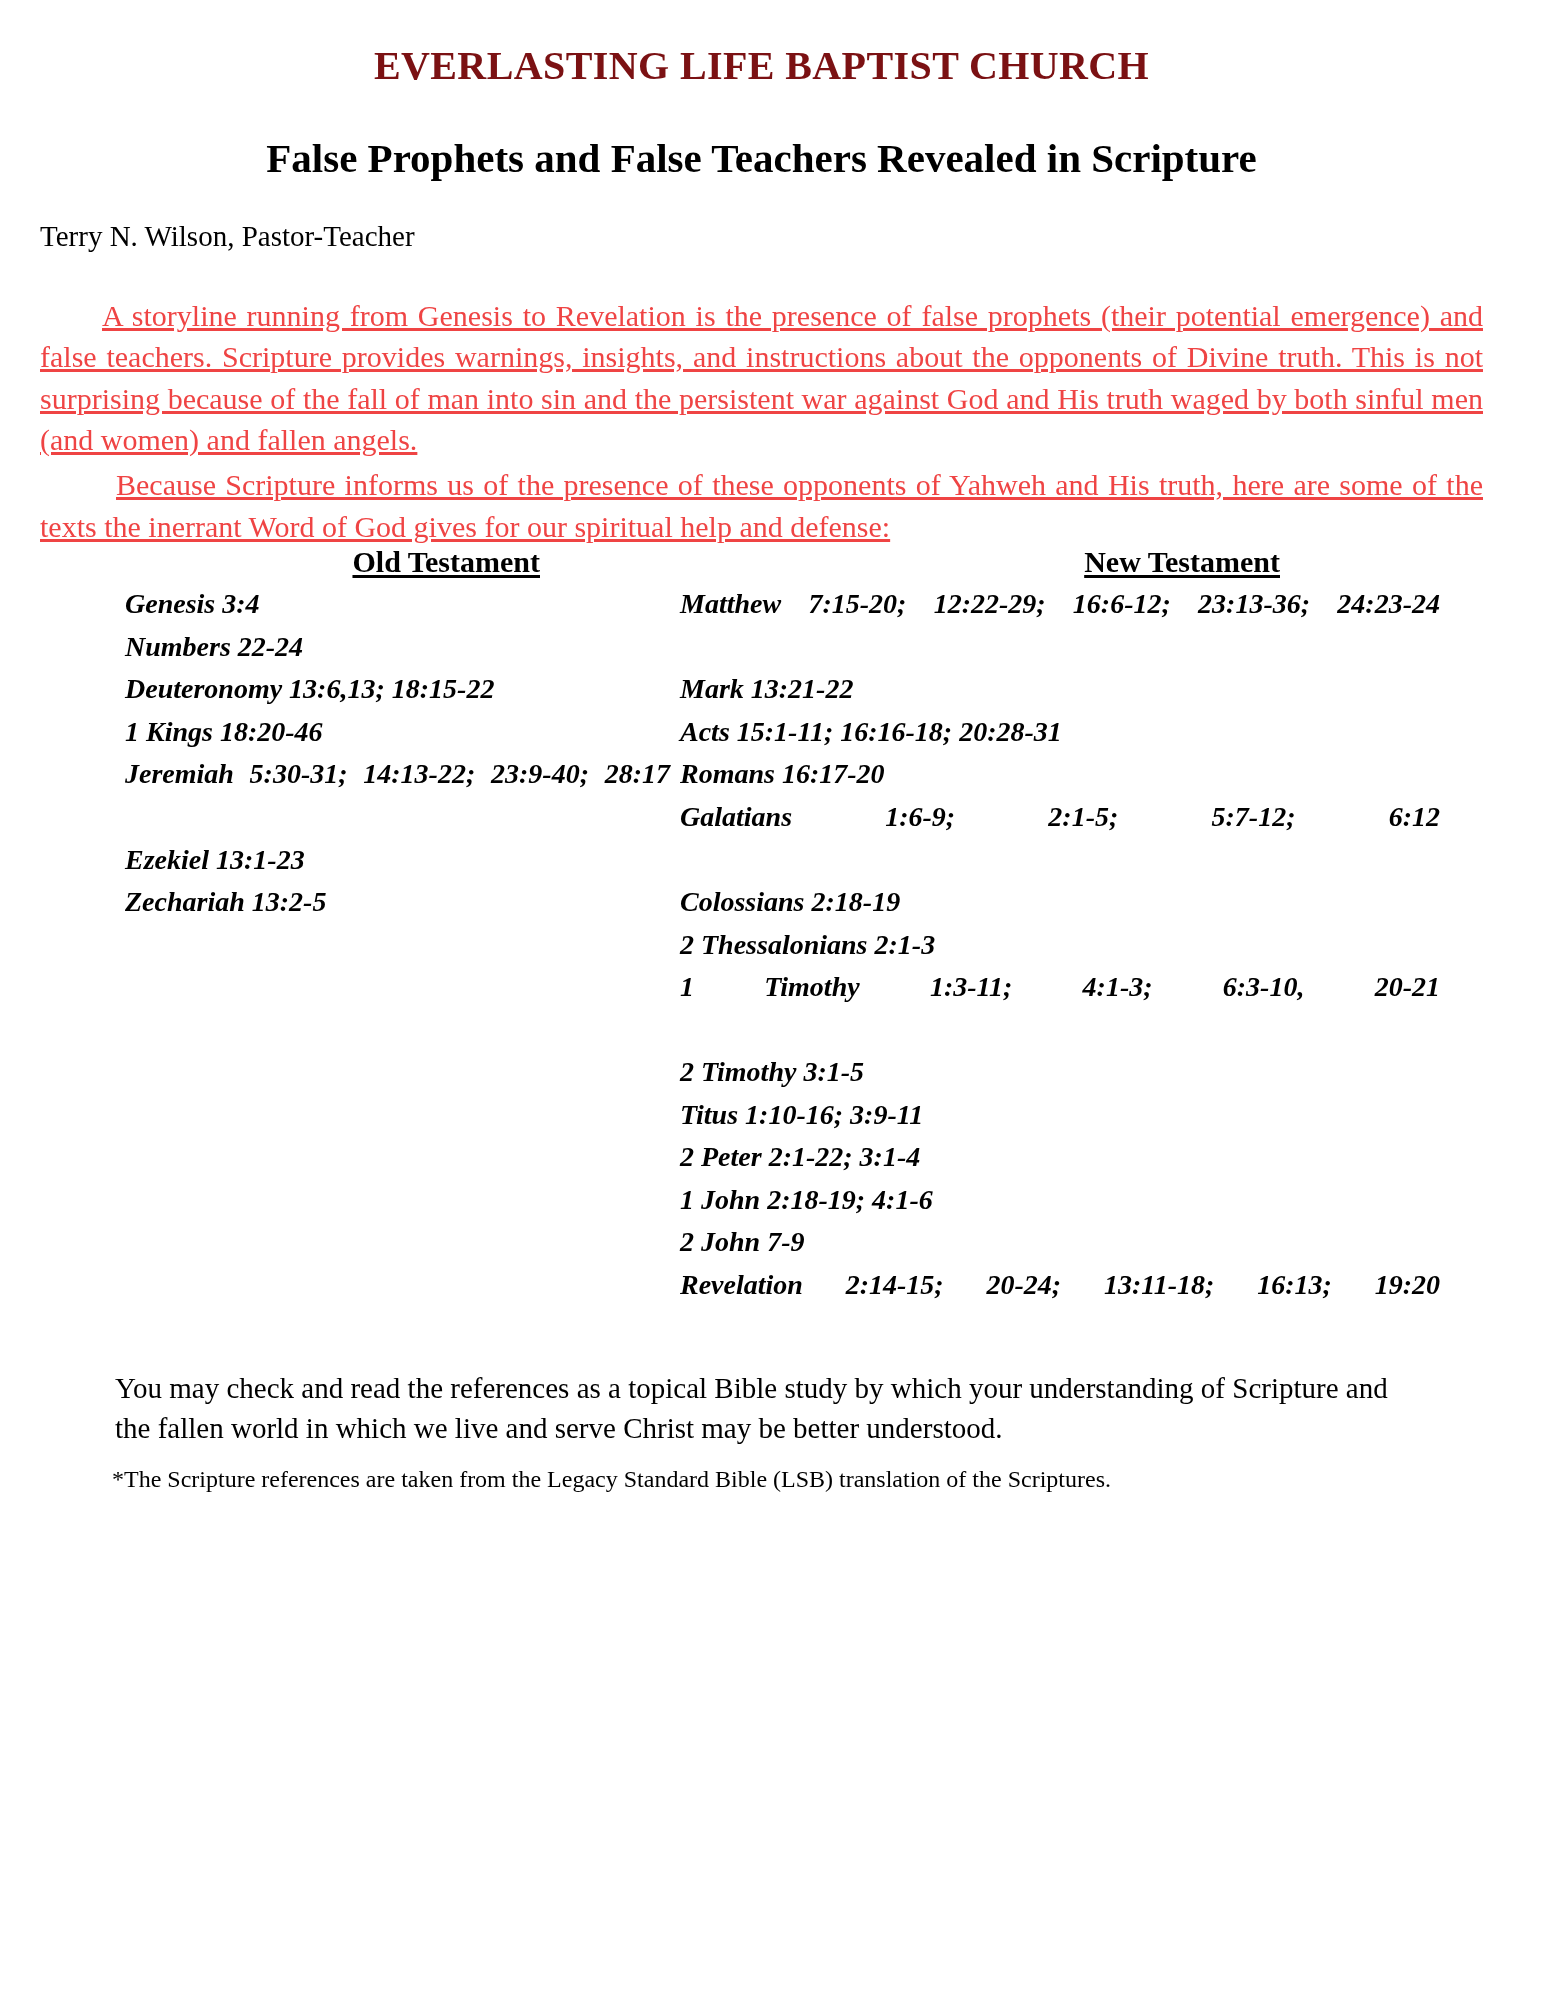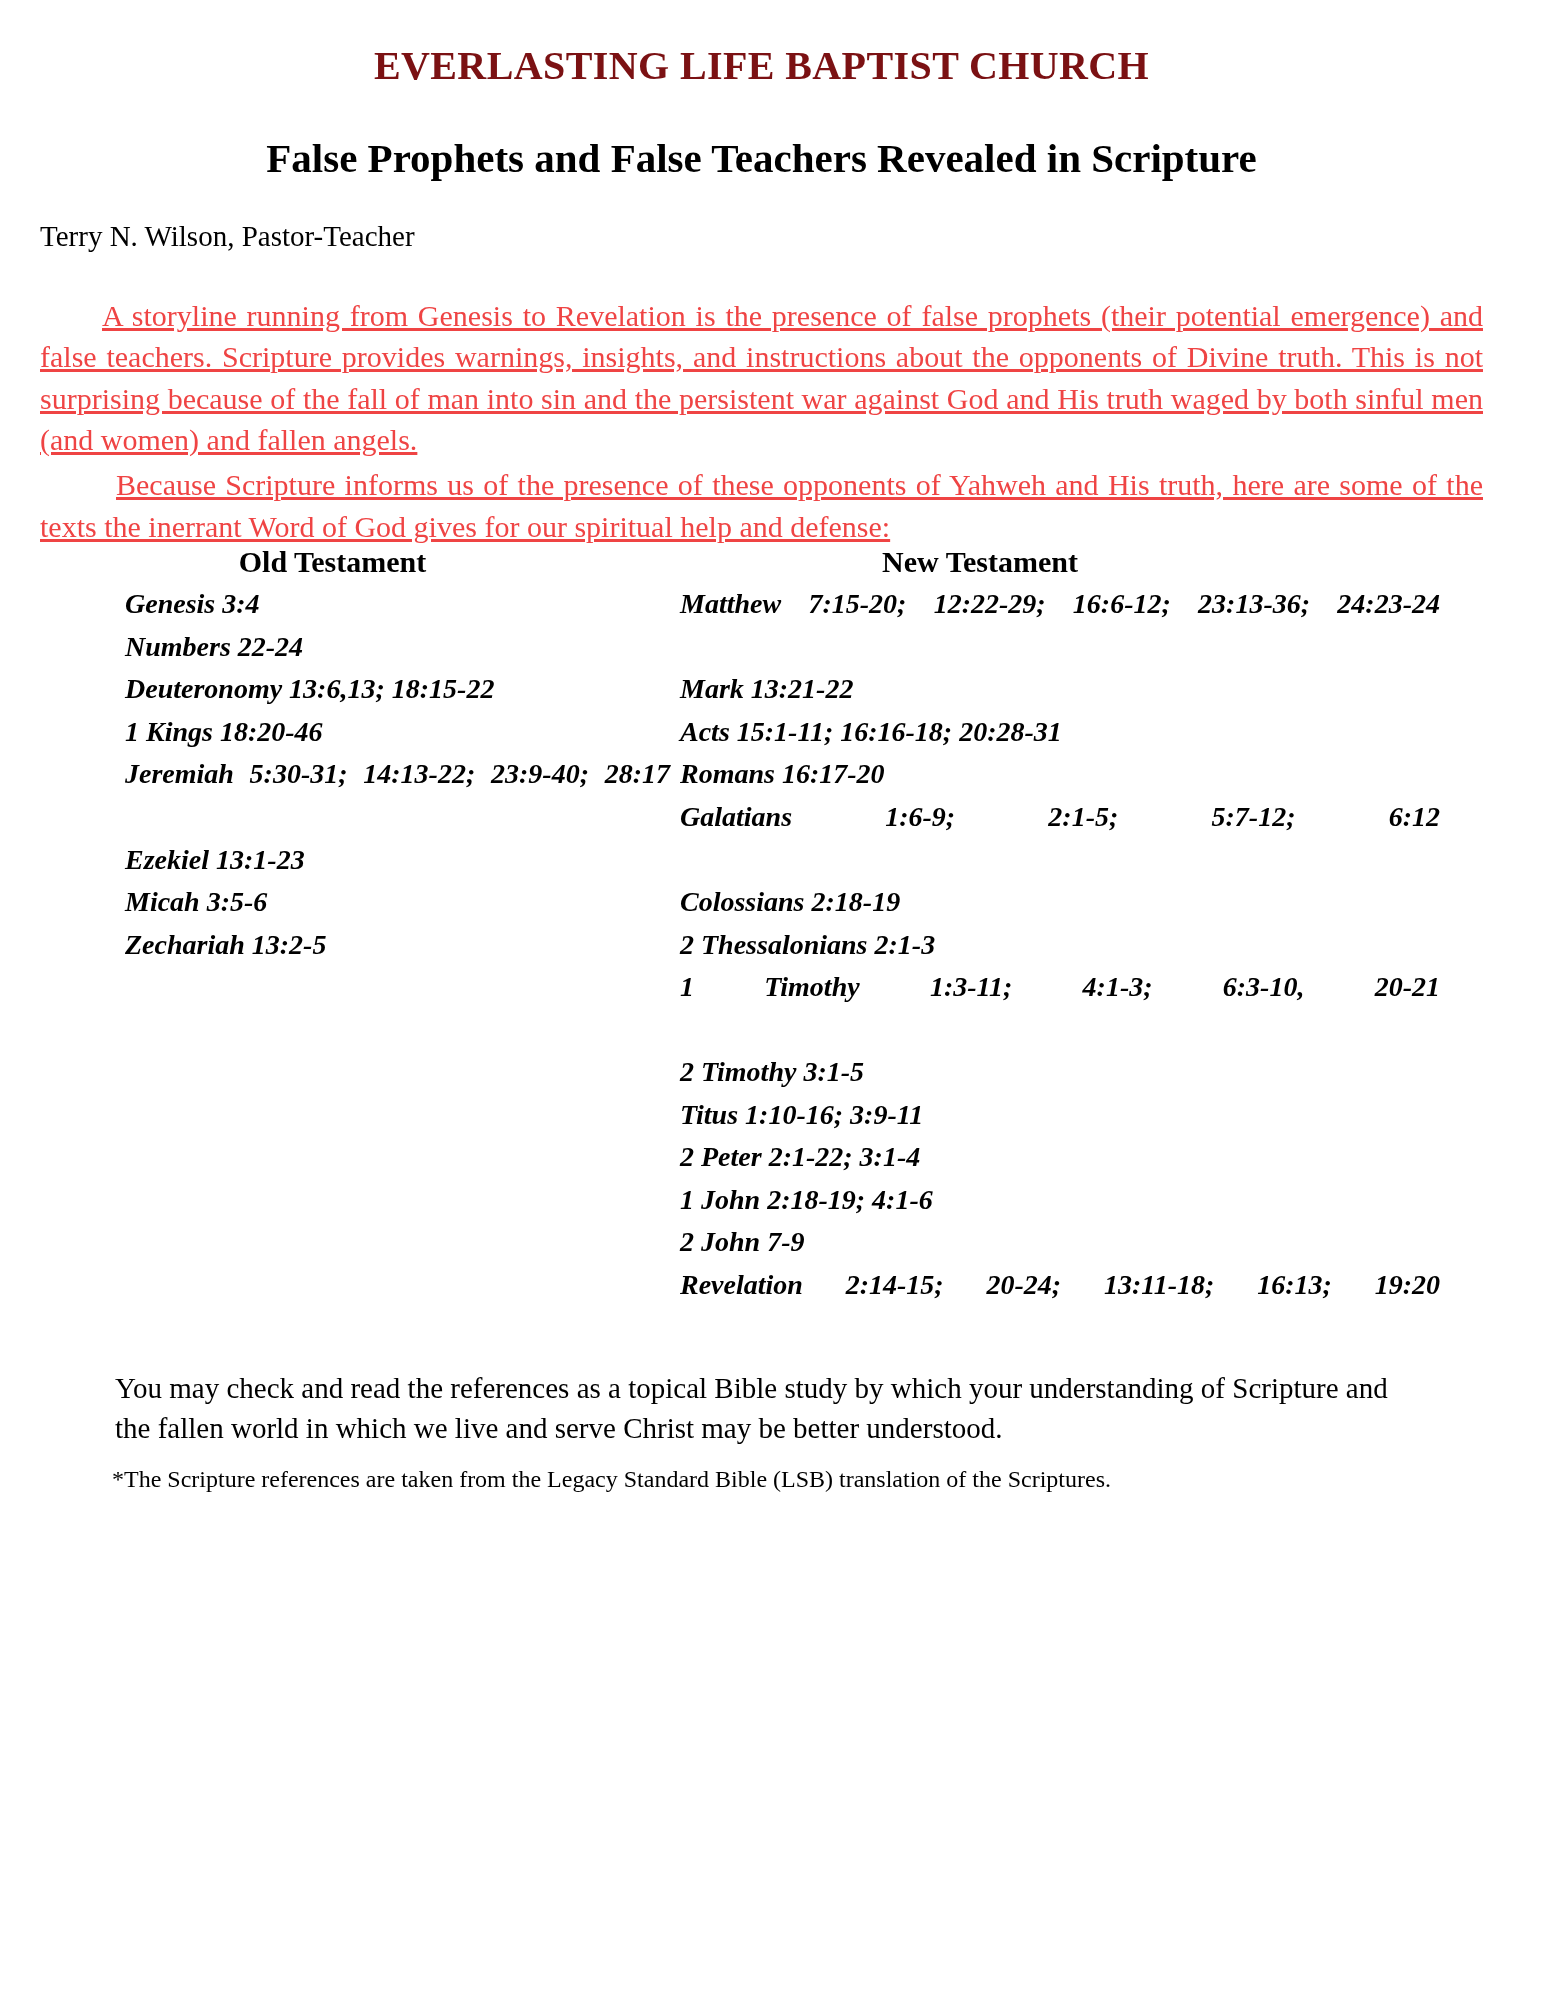--- a/index.html
+++ b/index.html
@@ -99,23 +99,24 @@
     width: 640px;
     padding-left: 85px;
     padding-right: 10px;
   }
   .col-nt {
     width: 760px;
     padding-left: 0px;
   }
 
   .col-head {
-    text-align: center;
+    text-align: right;
     font-weight: bold;
     font-size: 30px;
+    text-decoration: underline;
     text-underline-offset: 3px;
     margin: 0 0 4px 0;
   }
   .col-ot .col-head {
     padding-right: 130px;
   }
   .col-nt .col-head {
     padding-right: 160px;
   }
 
@@ -179,21 +180,20 @@
 
     <div class="col col-ot">
       <div class="col-head">Old Testament</div>
       <ul class="ref-list" id="ot-list">
           <li class="ref-item">Genesis 3:4</li>
           <li class="ref-item">Numbers 22-24</li>
           <li class="ref-item">Deuteronomy 13:6,13; 18:15-22</li>
           <li class="ref-item">1 Kings 18:20-46</li>
           <li class="ref-item justified">Jeremiah 5:30-31; 14:13-22; 23:9-40; 28:17</li>
           <li class="ref-item">Ezekiel 13:1-23</li>
-          <li class="ref-item">Micah 3:5-6</li>
           <li class="ref-item">Zechariah 13:2-5</li>
         </ul>
     </div>
 
     <div class="col col-nt">
       <div class="col-head">New Testament</div>
       <ul class="ref-list" id="nt-list">
           <li class="ref-item justified">Matthew 7:15-20; 12:22-29; 16:6-12; 23:13-36; 24:23-24</li>
           <li class="ref-item">Mark 13:21-22</li>
           <li class="ref-item">Acts 15:1-11; 16:16-18; 20:28-31</li>

